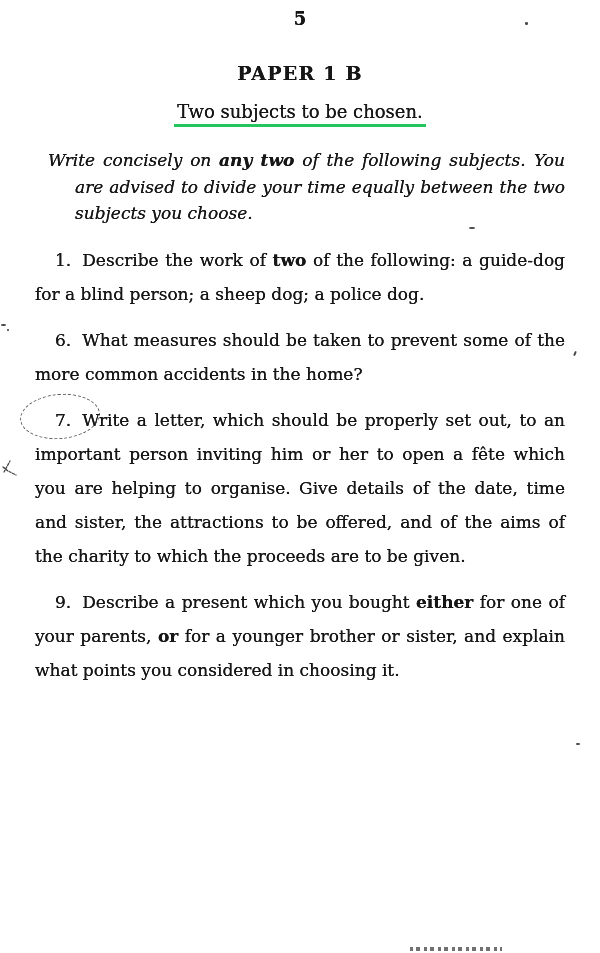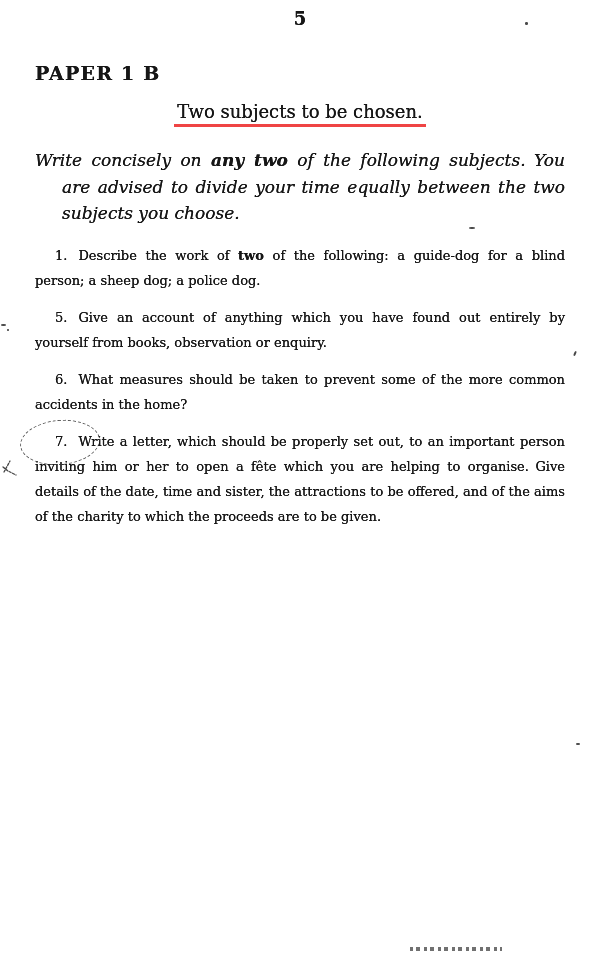--- a/index.html
+++ b/index.html
@@ -15,49 +15,49 @@
     box-sizing: border-box;
     padding: 8px 35px 0 35px;
   }
   .page-number {
     text-align: center;
     font-size: 18px;
     font-weight: bold;
     margin: 0 0 33px 0;
   }
   .title {
-    text-align: left;
+    text-align: center;
     font-size: 19px;
     font-weight: bold;
     letter-spacing: 1.2px;
     margin: 0 0 17px 0;
   }
   .subtitle-row {
     text-align: center;
     font-size: 18px;
     margin: 0 0 20px 0;
   }
   .subtitle-underlined {
     display: inline-block;
-    border-bottom: 3px solid #ef4444;
+    border-bottom: 3px solid #22c55e;
     padding: 0 3px 2px 3px;
   }
   .instruction {
     font-style: italic;
     font-size: 17px;
     line-height: 26.5px;
     text-align: justify;
-    margin: 0 0 5px 0;
+    margin: 0 0 5px 13px;
     padding-left: 27px;
     text-indent: -27px;
   }
   .questions { margin-top: 16px; }
   .question {
-    font-size: 13px;
-    line-height: 25px;
+    font-size: 17px;
+    line-height: 34px;
     text-align: justify;
     margin: 12px 0 11px 0;
     text-indent: 20px;
     position: relative;
   }
   .qnum { margin-right: 11px; }
   .b { font-weight: bold; }
 
   
   .pencil-oval {
@@ -117,27 +117,27 @@
 
   <p class="instruction"><span>Write concisely on </span><span class="b">any two</span><span> of the following subjects. You are advised to divide your time equally between the two subjects you choose.</span></p>
 
   <div class="questions">
 
     <p class="question"><span class="qnum">1.</span><span><span>Describe the work of </span><span class="b">two</span><span> of the following: a guide-dog for a blind person; a sheep dog; a police dog.</span></span></p>
 
 
 
 
-    <p class="question"><span class="qnum">5.</span><span><span>Give an account of anything which you have found out entirely by yourself from books, observation or enquiry.</span></span></p>
 
     <p class="question"><span class="qnum">6.</span><span><span>What measures should be taken to prevent some of the more common accidents in the home?</span></span></p>
 
     <p class="question"><span class="pencil-oval"></span><span class="qnum">7.</span><span><span>Write a letter, which should be properly set out, to an important person inviting him or her to open a fête which you are helping to organise. Give details of the date, time and sister, the attractions to be offered, and of the aims of the charity to which the proceeds are to be given.</span></span></p>
 
 
+    <p class="question"><span class="qnum">9.</span><span><span>Describe a present which you bought </span><span class="b">either</span><span> for one of your parents, </span><span class="b">or</span><span> for a younger brother or sister, and explain what points you considered in choosing it.</span></span></p>
 
   </div>
 
   <svg class="pencil-check" viewBox="0 0 20 24">
     <path d="M4 15 L10 4 M3 10 L8 14 L16 18" stroke="#474747" stroke-width="1.3" fill="none" stroke-dasharray="2.2 1.6" stroke-linecap="round"></path>
   </svg>
   <span class="speck speck-1"></span>
   <span class="speck speck-2"></span>
   <span class="speck speck-3"></span>
   <span class="speck speck-4"></span>

